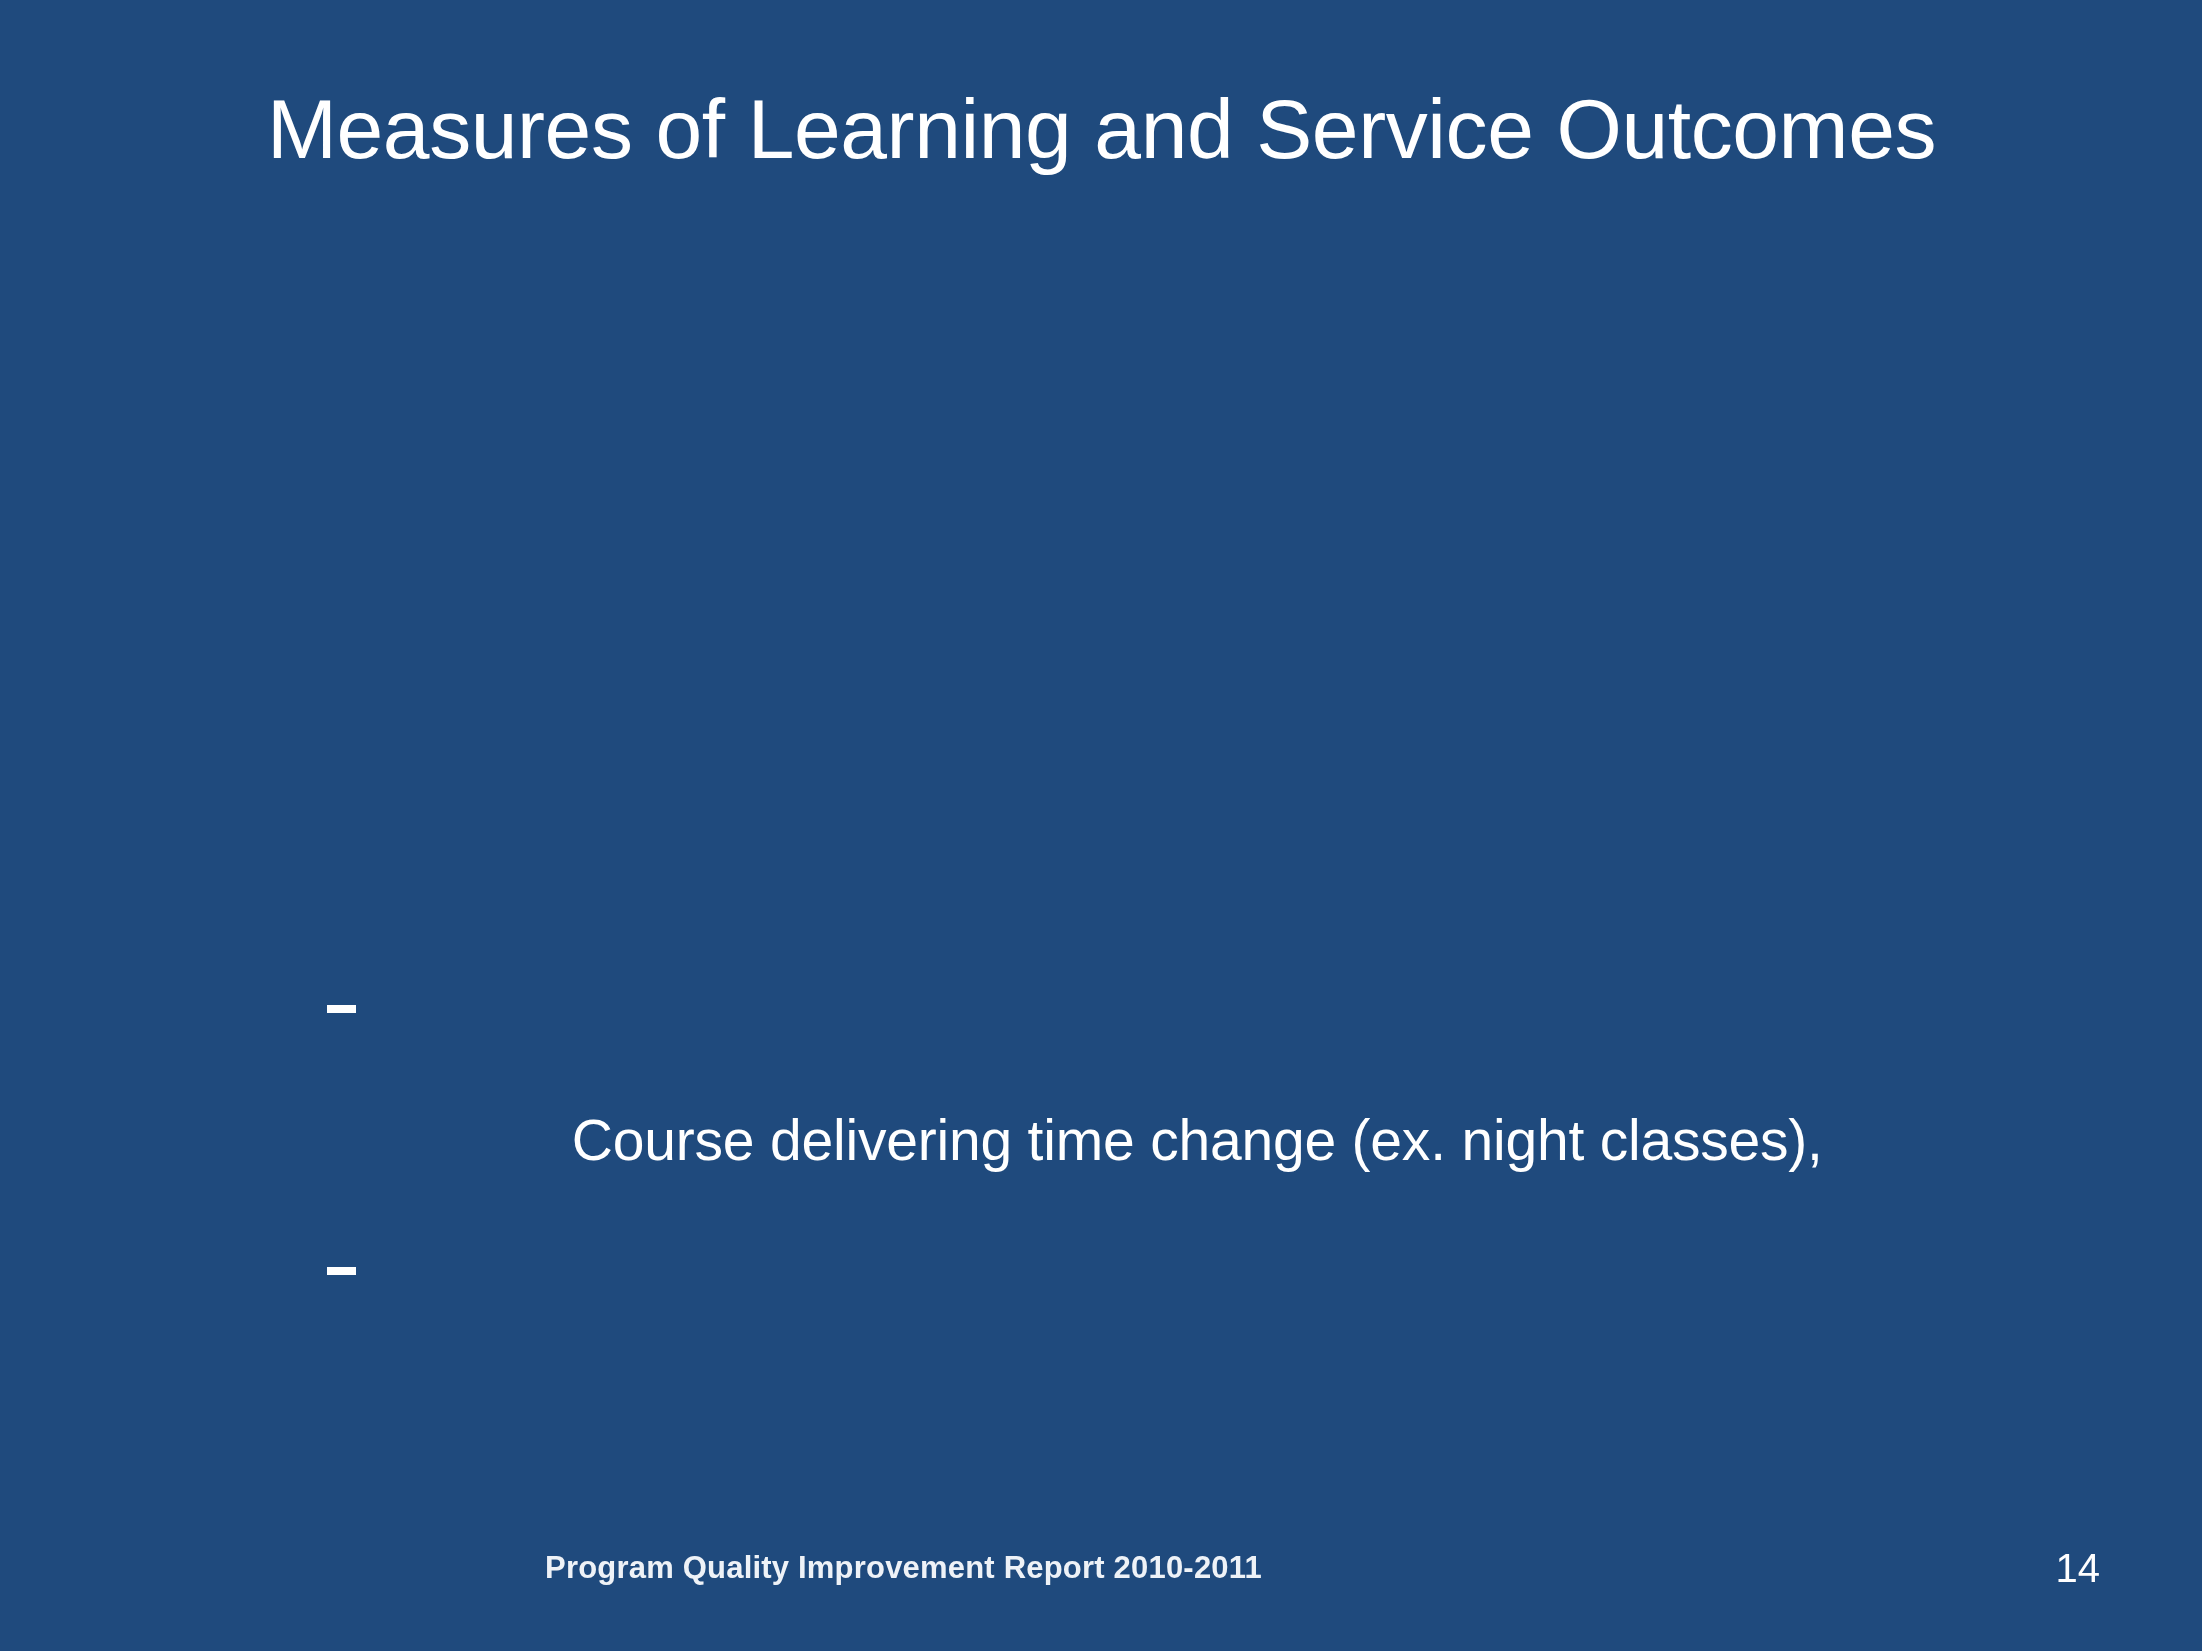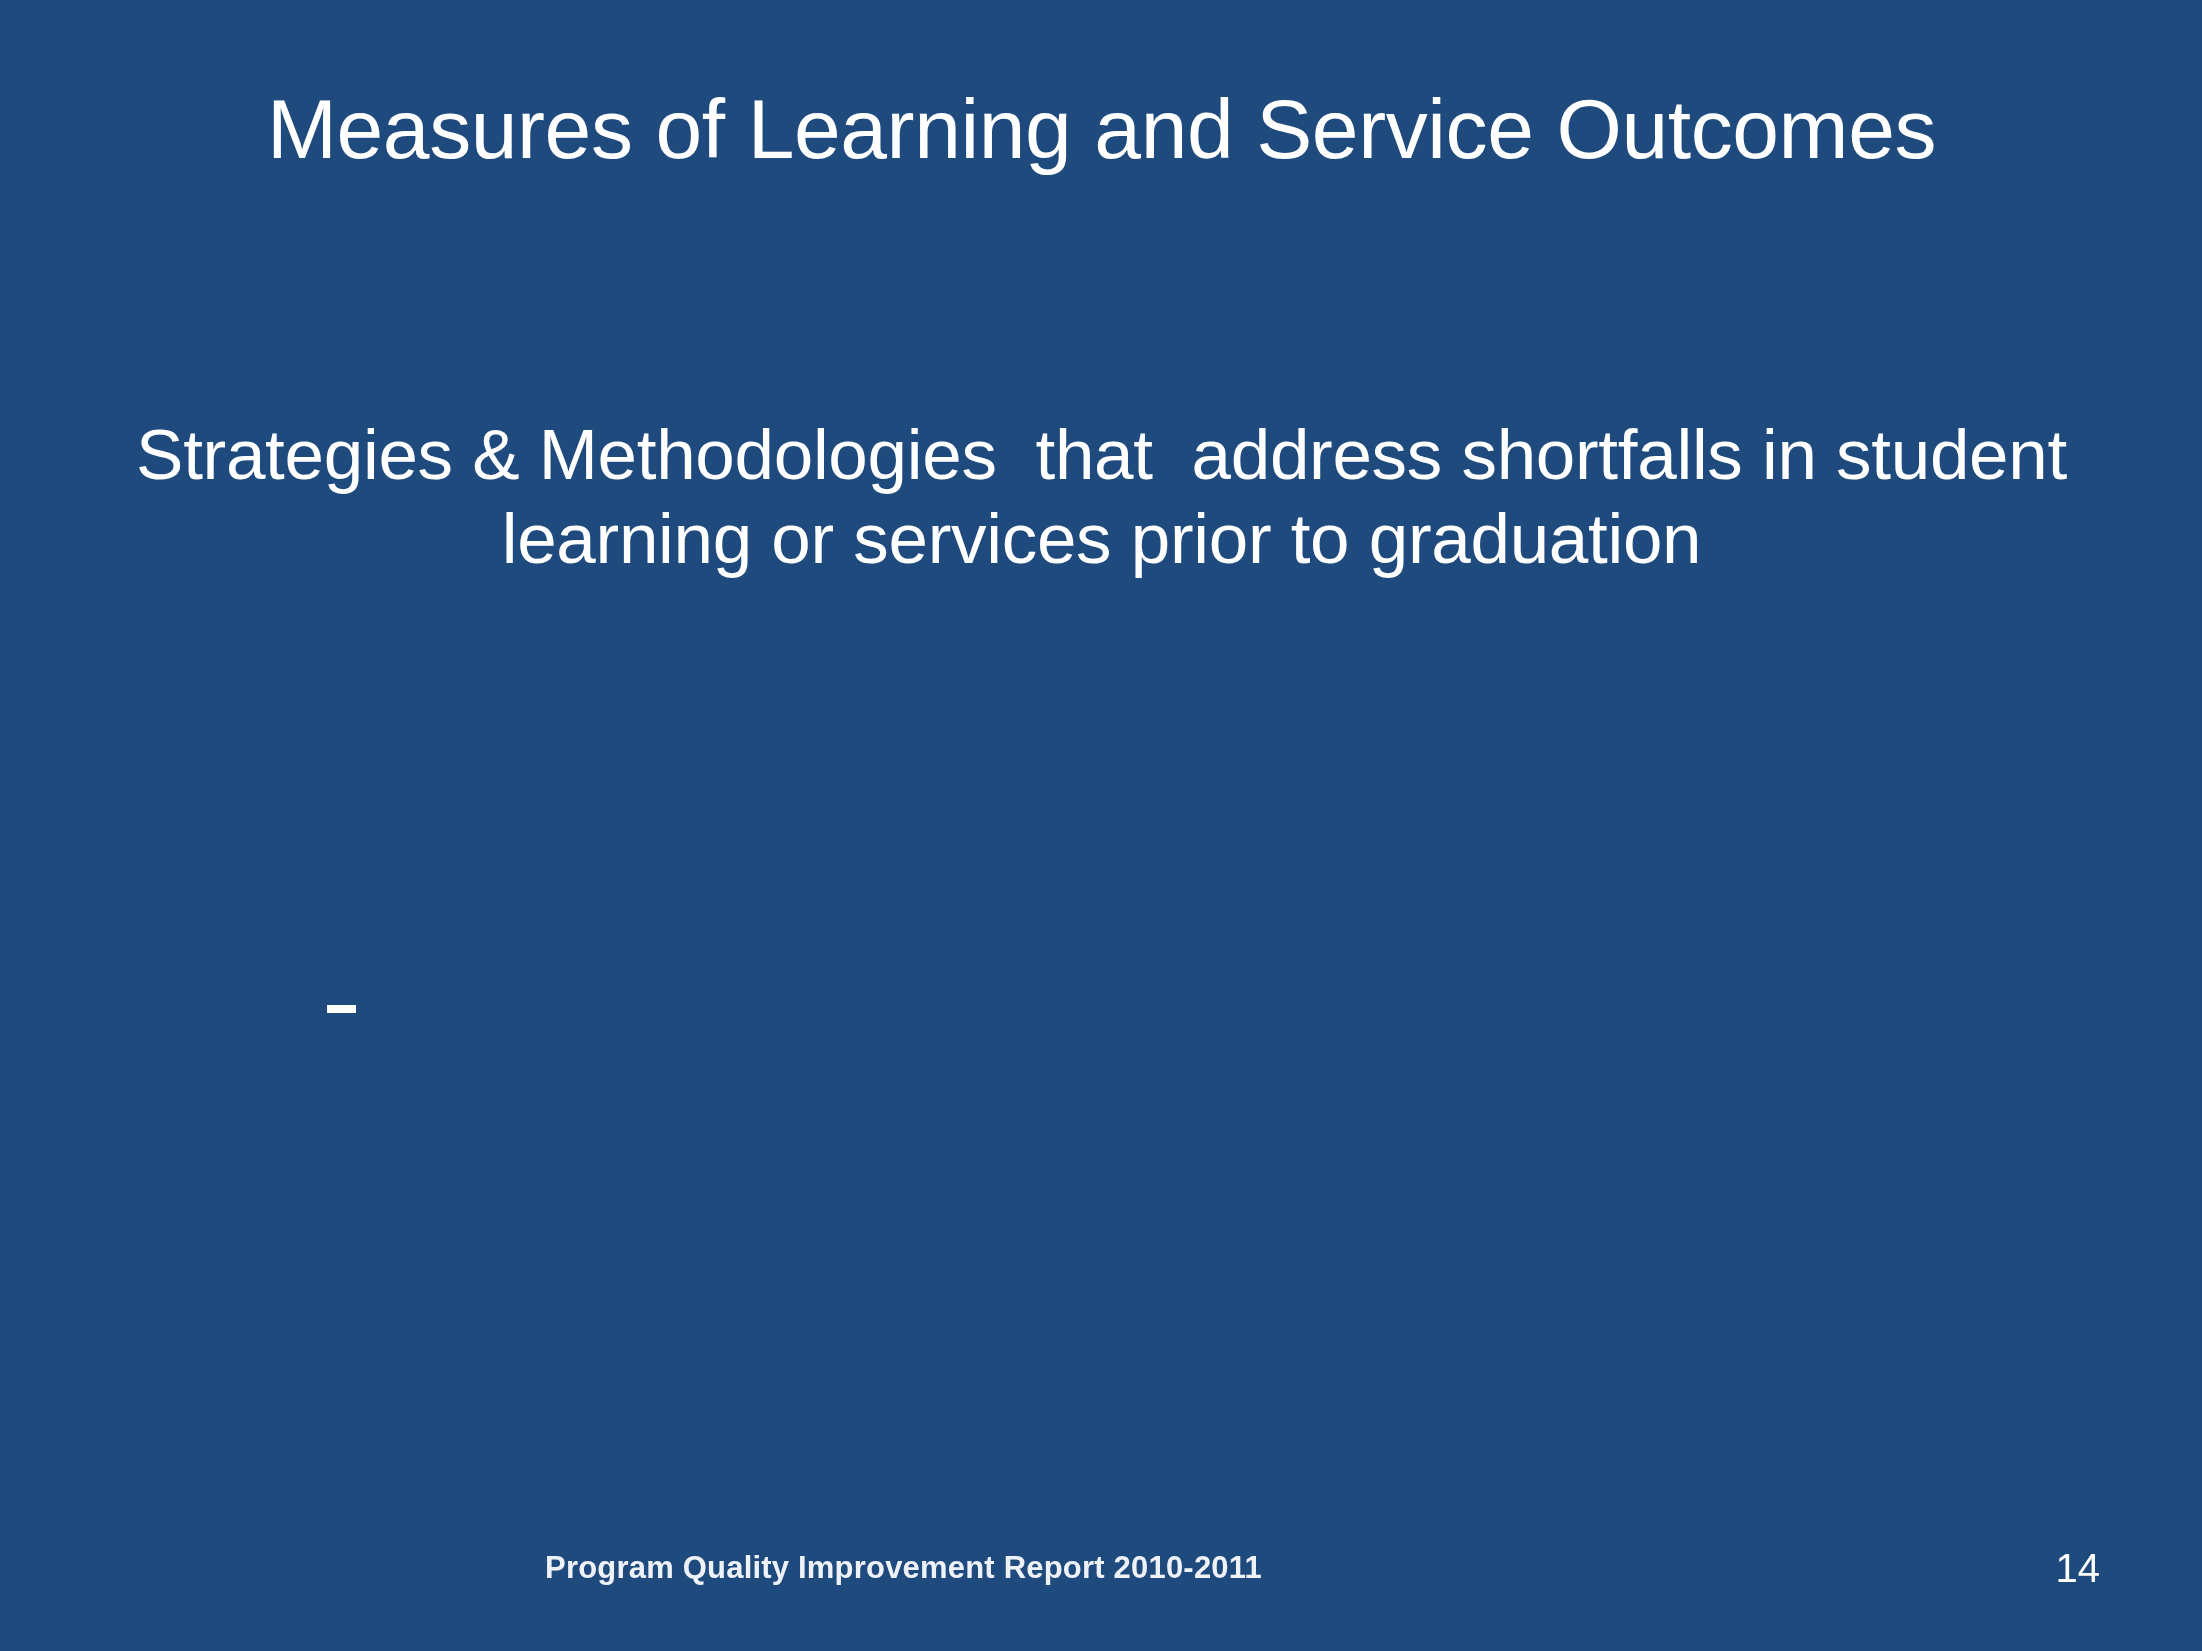--- a/index.html
+++ b/index.html
@@ -137,26 +137,27 @@
     text-align: left;
   }
 </style>
 </head>
 <body>
 
 <div class="slide">
 
   <div class="slide-title">Measures of Learning and Service Outcomes</div>
 
-  <div class="intro-block">
-    <div class="intro-text">Strategies &amp; Methodologies  that  address shortfalls in student learning or services prior to graduation</div>
-  </div>
 
 
   <div class="sub-list">
+    <div class="sub-item">
+      <span class="sub-marker"></span>
+      <span>Course delivering time change (ex. night classes),</span>
+    </div>
     <div class="sub-item">
       <span class="sub-marker"></span>
     </div>
   </div>
 
   <div class="footer-text">Program Quality Improvement Report 2010-2011</div>
 
   <div class="page-number">14</div>
 
 </div>

